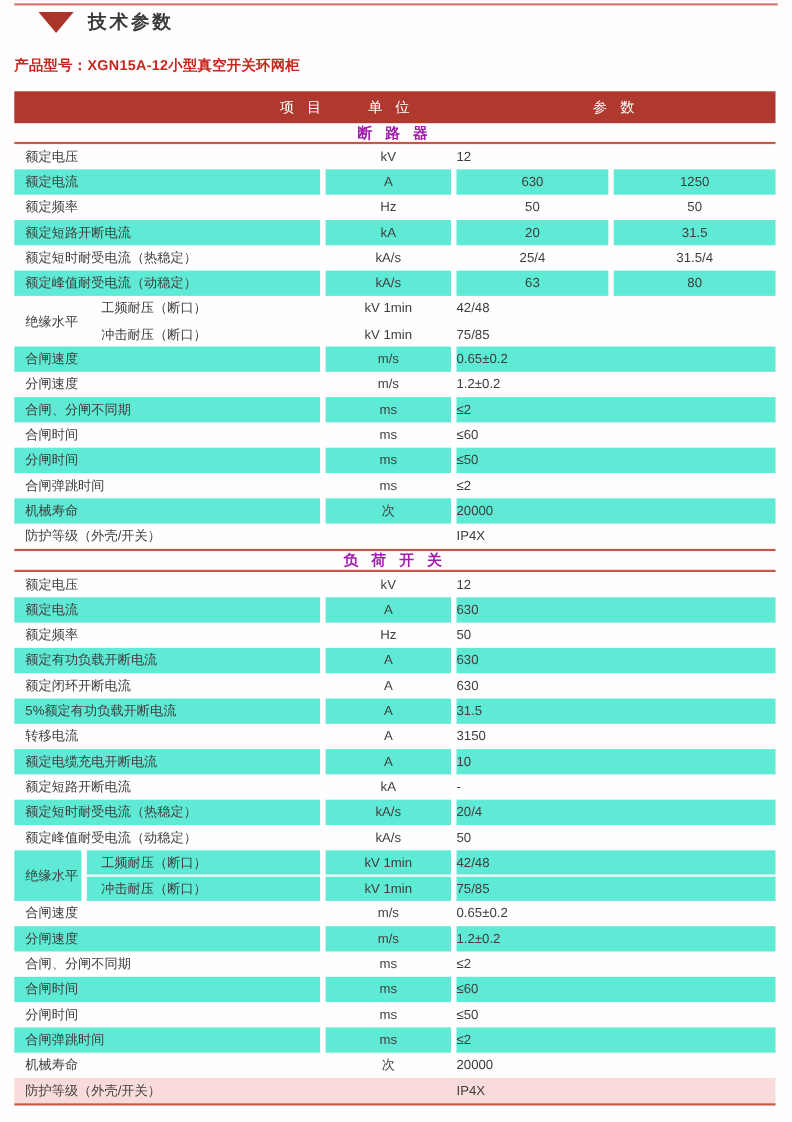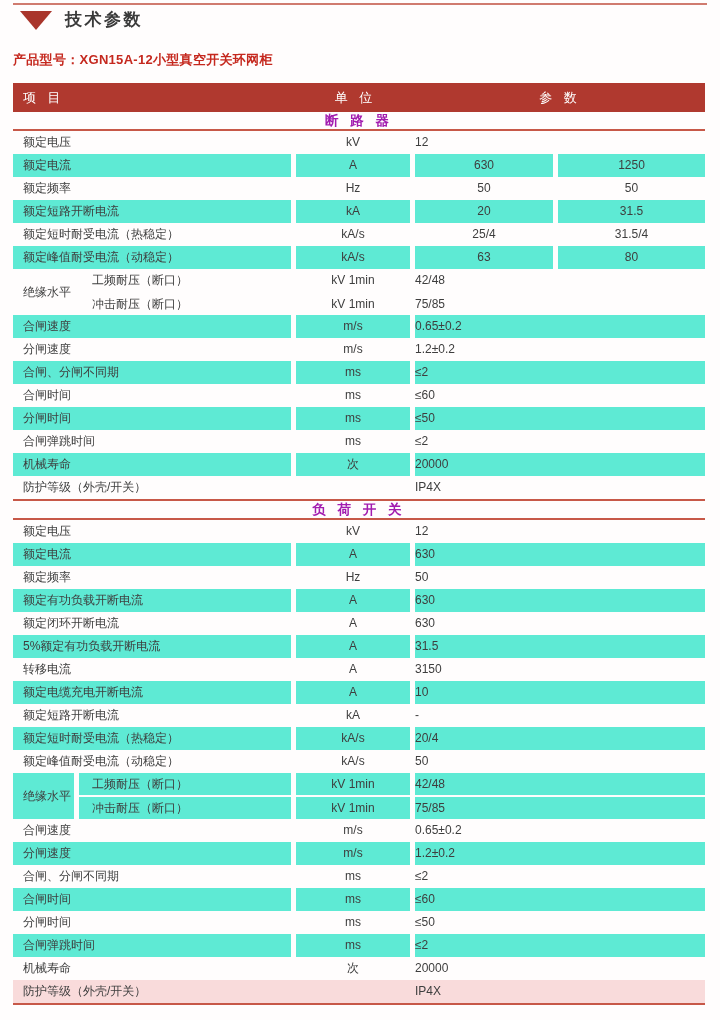--- a/index.html
+++ b/index.html
@@ -9,21 +9,21 @@
     background: #fffdfd;
     font-family: "Liberation Sans", "DejaVu Sans", sans-serif;
     color: #3e3e3e;
     overflow: hidden;
   }
   .top-line {
     position: absolute; left: 13px; top: 3px;
     width: 694px; height: 2px; background: #d07b6f;
   }
   .title-row {
-    position: absolute; left: 20px; top: 9px;
+    position: absolute; left: 35px; top: 9px;
     display: flex; align-items: flex-start;
   }
   .tri {
     width: 0; height: 0; margin-top: 2px;
     border-left: 16px solid transparent;
     border-right: 16px solid transparent;
     border-top: 19px solid #a9352b;
   }
   .page-title {
     margin-left: 13px;
@@ -34,21 +34,21 @@
     position: absolute; left: 13px; top: 51px;
     font-size: 13px; font-weight: 700; color: #c5281e;
     letter-spacing: 0.3px;
   }
   .spec-table { position: absolute; left: 13px; top: 83px; width: 692px; }
   .thead {
     display: flex; height: 29px; line-height: 29px;
     background: #b0392f; color: #ffffff;
     font-size: 13px; letter-spacing: 4px;
   }
-  .th-item  { width: 283px; padding-left: 10px; }
+  .th-item  { width: 283px; padding-left: 10px; text-align: right; }
   .th-unit  { width: 119px; text-align: center; }
   .th-param { flex: 1; text-align: center; }
 
   .sec-header {
     height: 19px; line-height: 18px; text-align: center;
     border-bottom: 2px solid #c75848;
     font-size: 13.5px; font-weight: 600; letter-spacing: 4px; color: #a21caf;
   }
   .sec-endline { height: 2px; background: #c75848; }
 

